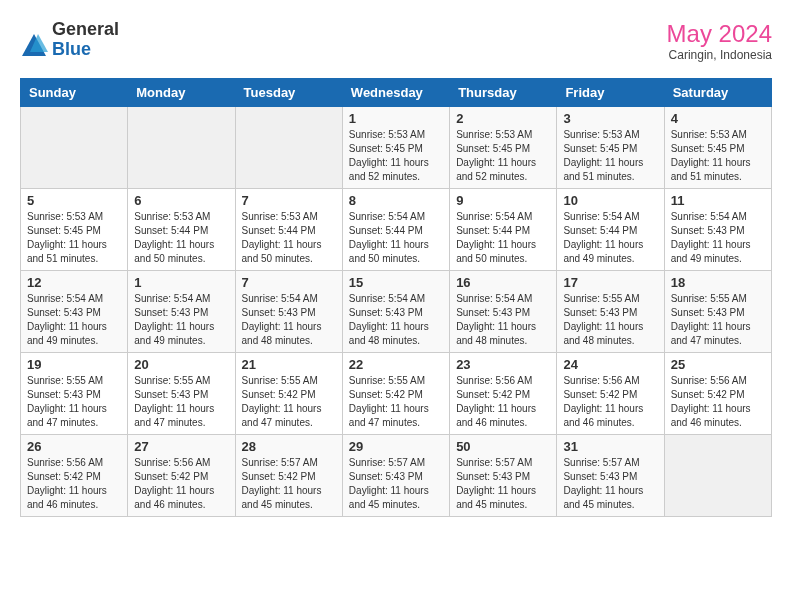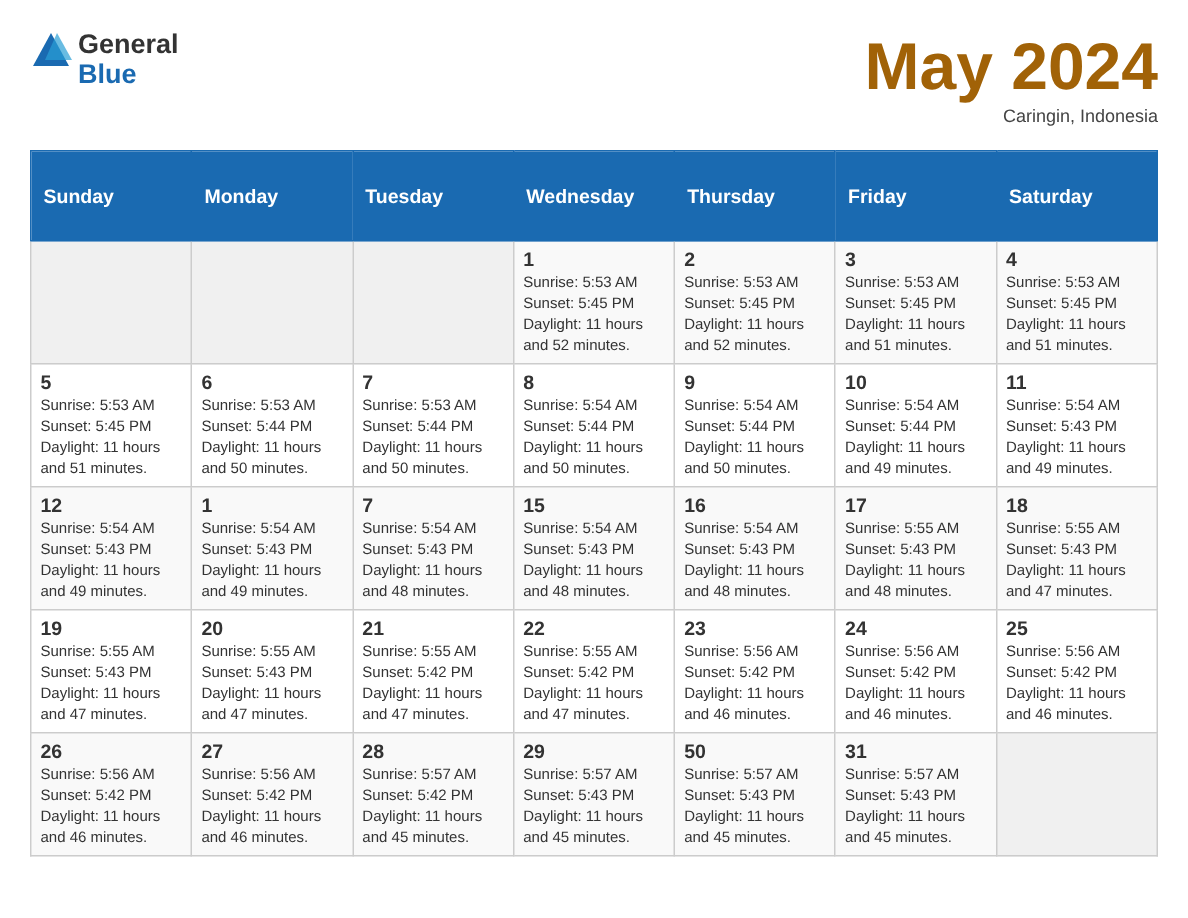--- a/index.html
+++ b/index.html
@@ -11,21 +11,21 @@
       padding: 20px;
     }
     .header {
       display: flex;
       justify-content: space-between;
       align-items: flex-start;
       margin-bottom: 16px;
     }
     .logo {
       display: flex;
-      align-items: flex-start;
+      align-items: flex-end;
     }
     .logo-text {
       display: flex;
       flex-direction: column;
       line-height: 1.1;
     }
     .logo-general {
       font-size: 18px;
       font-weight: bold;
       color: #333;
@@ -37,38 +37,38 @@
     }
     .logo-icon {
       width: 28px;
       height: 28px;
       margin-right: 4px;
     }
     .title-section {
       text-align: right;
     }
     .month-title {
-      font-size: 44px;
-      font-weight: bold;
-      color: #a16207;
+      font-size: 24px;
+      font-weight: normal;
+      color: #ec4899;
     }
     .location {
       font-size: 12px;
       color: #444;
     }
     table {
       width: 100%;
       border-collapse: collapse;
     }
     thead tr {
       background-color: #1a6ab1;
       color: #fff;
     }
     thead th {
-      padding: 22px 8px;
+      padding: 6px 8px;
       font-size: 13px;
       font-weight: bold;
       text-align: left;
       border: 1px solid #1a6ab1;
     }
     tbody tr {
       vertical-align: top;
     }
     tbody td {
       border: 1px solid #ccc;

